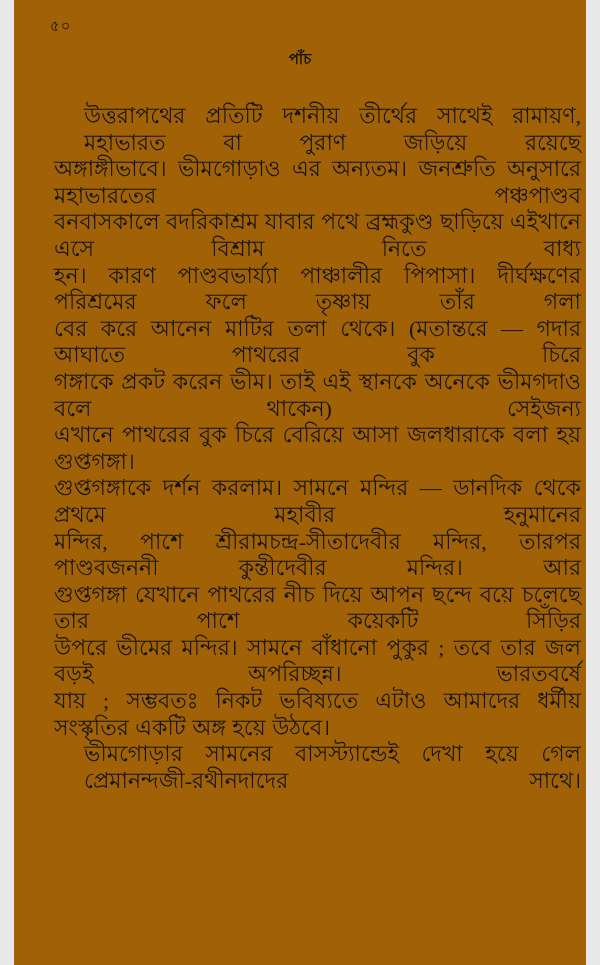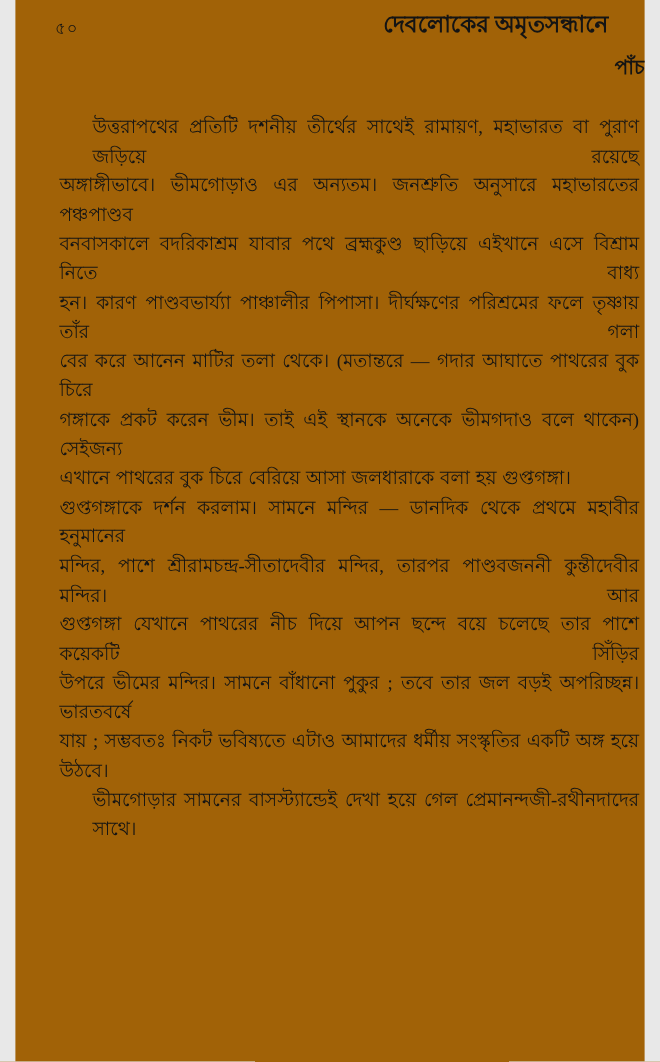--- a/index.html
+++ b/index.html
@@ -29,55 +29,54 @@
     right: 33px;
     top: 6px;
     font-size: 21px;
     font-weight: bold;
   }
   .chapter-title {
     position: absolute;
     top: 47px;
     left: 0;
     right: 0;
-    text-align: right;
-    font-size: 18px;
+    text-align: center;
+    font-size: 15px;
     font-weight: bold;
   }
   .page-body {
     position: absolute;
     top: 103px;
     left: 40px;
     width: 527px;
   }
   .para {
     margin: 0;
     padding: 0;
   }
   .line {
-    font-size: 17px;
+    font-size: 22px;
     line-height: 26.6px;
     white-space: normal;
     text-align: justify;
     text-align-last: justify;
     word-spacing: 1px;
   }
   .line.first {
     padding-left: 30px;
   }
   .line.last {
     text-align-last: left;
   }
 </style>
 </head>
 <body>
 
 <div class="page">
   <span class="page-number">৫০</span>
-  <span class="book-title">দেবলোকের অমৃতসন্ধানে</span>
   <div class="chapter-title">পাঁচ</div>
   <div class="page-body">
       <div class="para">
         <div class="line first">উত্তরাপথের প্রতিটি দশনীয় তীর্থের সাথেই রামায়ণ, মহাভারত বা পুরাণ জড়িয়ে রয়েছে</div>
         <div class="line">অঙ্গাঙ্গীভাবে। ভীমগোড়াও এর অন্যতম। জনশ্রুতি অনুসারে মহাভারতের পঞ্চপাণ্ডব</div>
         <div class="line">বনবাসকালে বদরিকাশ্রম যাবার পথে ব্রহ্মকুণ্ড ছাড়িয়ে এইখানে এসে বিশ্রাম নিতে বাধ্য</div>
         <div class="line">হন। কারণ পাণ্ডবভার্য্যা পাঞ্চালীর পিপাসা। দীর্ঘক্ষণের পরিশ্রমের ফলে তৃষ্ণায় তাঁর গলা</div>
         <div class="line">বের করে আনেন মাটির তলা থেকে। (মতান্তরে — গদার আঘাতে পাথরের বুক চিরে</div>
         <div class="line">গঙ্গাকে প্রকট করেন ভীম। তাই এই স্থানকে অনেকে ভীমগদাও বলে থাকেন) সেইজন্য</div>
         <div class="line last">এখানে পাথরের বুক চিরে বেরিয়ে আসা জলধারাকে বলা হয় গুপ্তগঙ্গা।</div>

